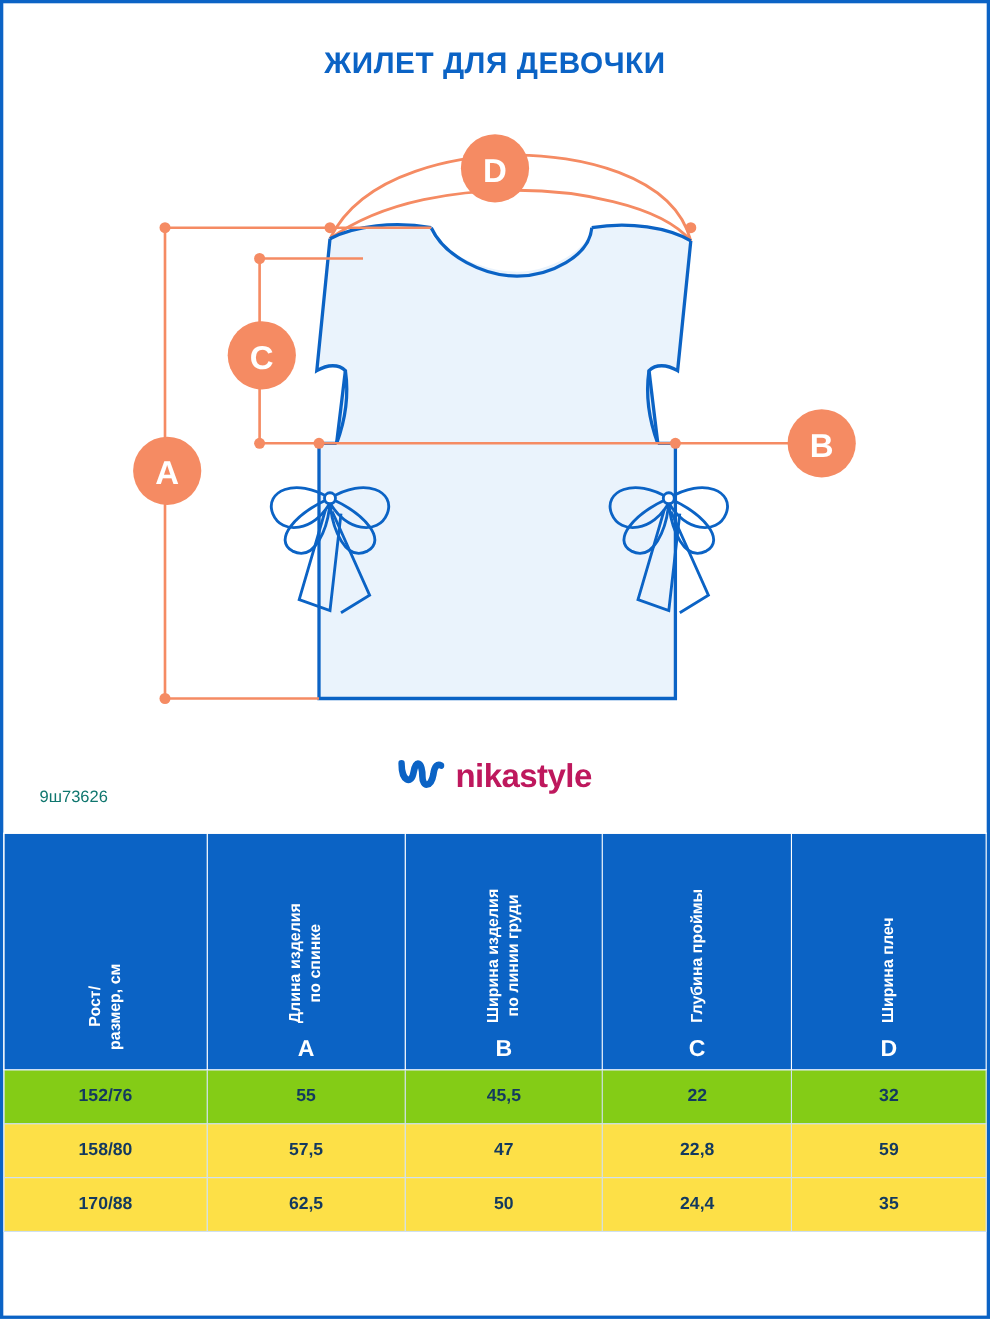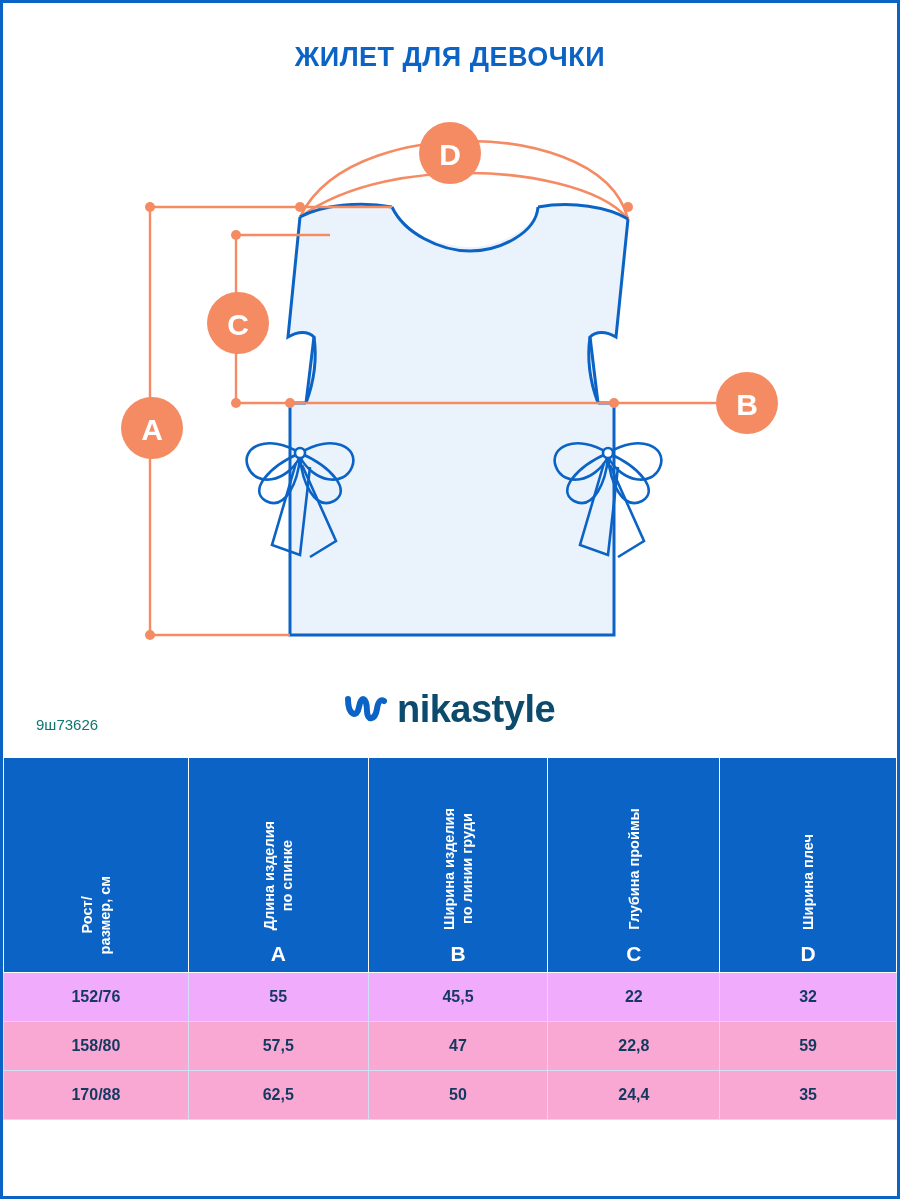--- a/index.html
+++ b/index.html
@@ -39,23 +39,23 @@
     left: 0; top: 688px;
     width: 900px;
     text-align: center;
   }
   .brand-row {
     display: inline-flex;
     align-items: center;
     gap: 10px;
   }
   .brand-name {
-    font-size: 38px;
-    font-weight: bold;
-    color: #0c4a6e;
+    font-size: 30px;
+    font-weight: bold;
+    color: #be185d;
     letter-spacing: -0.5px;
   }
   .article {
     position: absolute;
     left: 36px; top: 716px;
     font-size: 15px;
     color: #0f766e;
   }
   table.size-table {
     position: absolute;
@@ -95,23 +95,23 @@
     font-size: 21px;
     font-weight: bold;
   }
   table.size-table td {
     border: 1px solid #cfe0f2;
     text-align: center;
     height: 49px;
     font-weight: bold;
     color: #13395f;
     font-size: 16px;
-    background: #f9a8d4;
-  }
-  table.size-table tr.alt td { background: #f0abfc; }
+    background: #fde047;
+  }
+  table.size-table tr.alt td { background: #84cc16; }
   .col-a { width: 185px; }
   .col-b { width: 180px; }
   .col-c { width: 180px; }
   .col-d { width: 172px; }
   .col-e { width: 177px; }
 </style>
 </head>
 <body>
 
 <div class="page-frame"></div>

